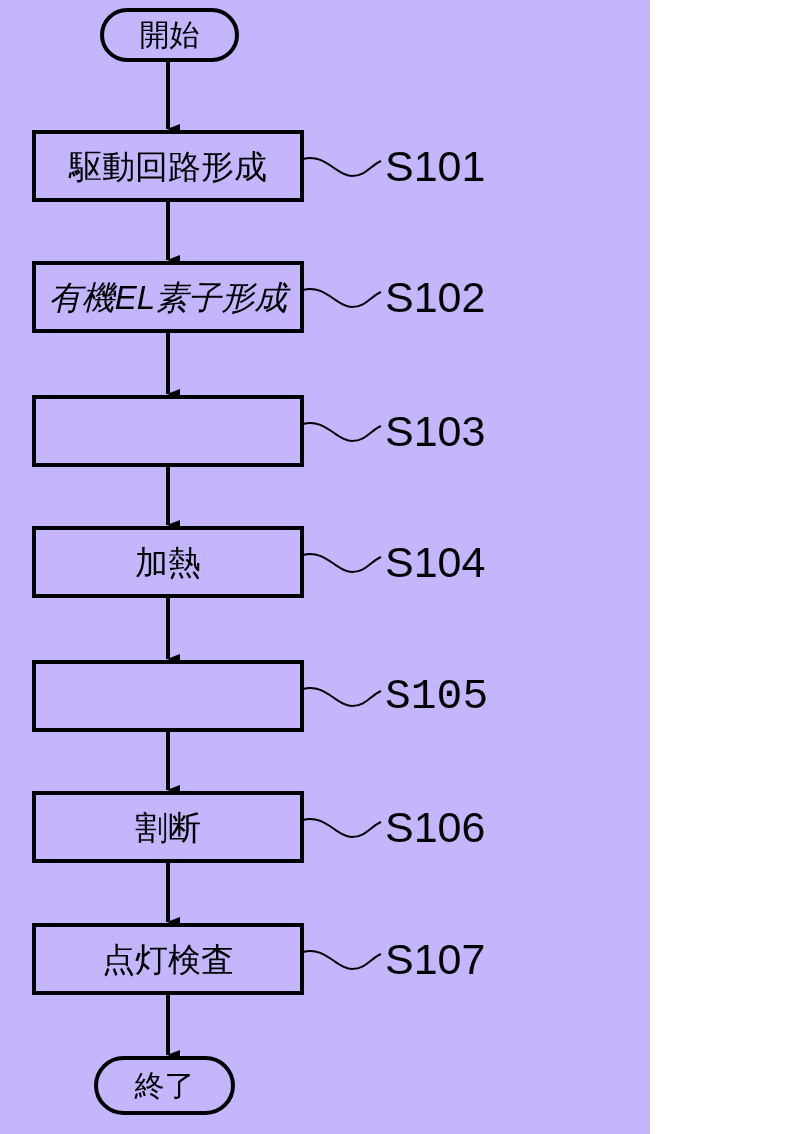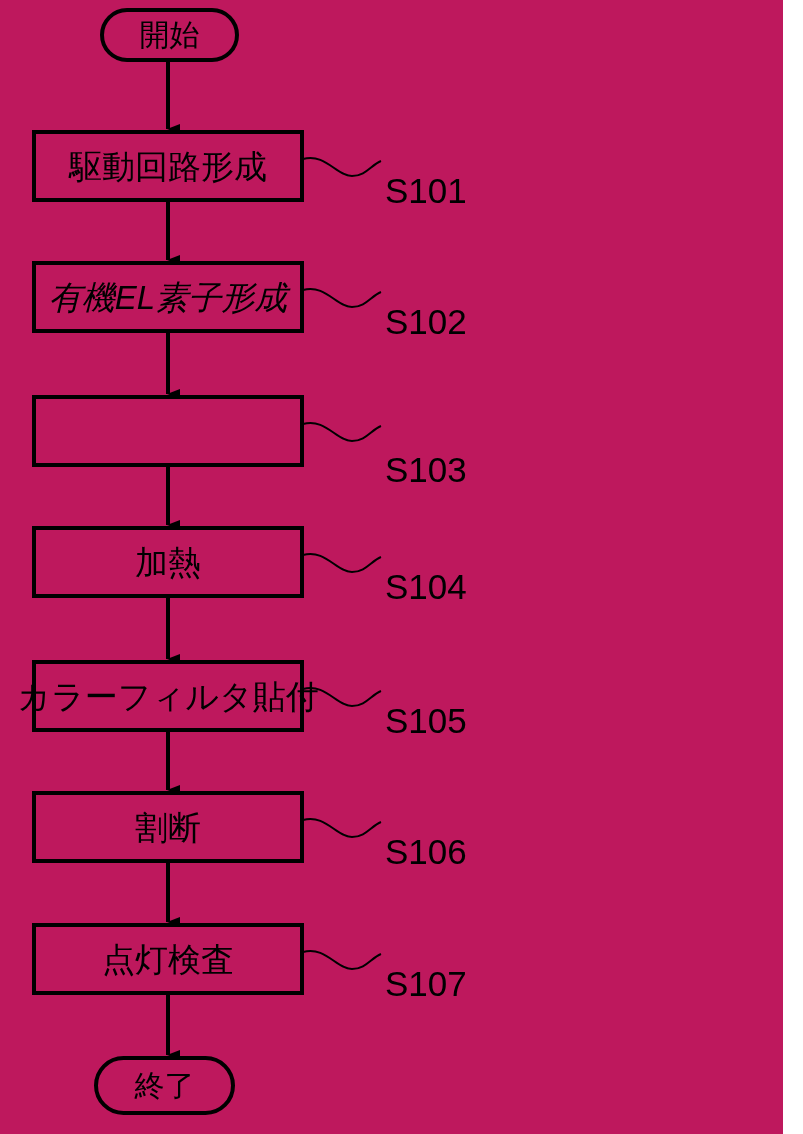--- a/index.html
+++ b/index.html
@@ -5,23 +5,23 @@
   html, body {
     margin: 0;
     padding: 0;
     background: #ffffff;
   }
   body {
     font-family: "Liberation Sans", "DejaVu Sans", sans-serif;
   }
   #flowchart-page {
     position: relative;
-    width: 783px;
+    width: 650px;
     height: 1134px;
-    background: #be185d;
+    background: #c4b5fd;
     overflow: hidden;
   }
   #flow-svg {
     position: absolute;
     left: 0;
     top: 0;
     width: 803px;
     height: 1134px;
     display: block;
   }
@@ -41,25 +41,24 @@
     line-height: 1;
   }
   .process-label {
     font-size: 33px;
     line-height: 1;
   }
   .step-label {
     position: absolute;
     color: #000000;
     font-family: "Liberation Sans", "DejaVu Sans", sans-serif;
-    font-size: 35px;
+    font-size: 43px;
     line-height: 1;
     white-space: nowrap;
     user-select: none;
-    margin-top: 28px;
   }
 </style>
 </head>
 <body>
 
 <div id="flowchart-page">
 
   <svg id="flow-svg" viewBox="0 0 803 1134" xmlns="http://www.w3.org/2000/svg">
     <defs>
       <marker id="arrowhead" markerWidth="11" markerHeight="13" refX="5.5" refY="12" orient="auto" markerUnits="userSpaceOnUse">
@@ -105,35 +104,34 @@
 
   <div class="node-text terminal-label" style="left:102px; top:10px; width:135px; height:50px;">開始</div>
 
   <div class="node-text process-label" style="left:34px; top:132px; width:268px; height:68px;">駆動回路形成</div>
 
   <div class="node-text process-label" style="left:34px; top:263px; width:268px; height:68px;font-style:italic;">有機EL素子形成</div>
 
 
   <div class="node-text process-label" style="left:34px; top:528px; width:268px; height:68px;">加熱</div>
 
-  <div class="node-text process-label" style="left:34px; top:662px; width:268px; height:68px;">カラーフィルタ貼付</div>
 
   <div class="node-text process-label" style="left:34px; top:793px; width:268px; height:68px;">割断</div>
 
   <div class="node-text process-label" style="left:34px; top:925px; width:268px; height:68px;">点灯検査</div>
 
   <div class="node-text terminal-label" style="left:96px; top:1058px; width:137px; height:55px;">終了</div>
 
   <div class="step-label" style="left:385px; top:145px;">S101</div>
 
   <div class="step-label" style="left:385px; top:276px;">S102</div>
 
-  <div class="step-label" style="left:385px; top:424px;text-align:center;">S103</div>
+  <div class="step-label" style="left:385px; top:410px;text-align:center;">S103</div>
 
   <div class="step-label" style="left:385px; top:541px;">S104</div>
 
-  <div class="step-label" style="left:385px; top:675px;">S105</div>
+  <div class="step-label" style="left:385px; top:675px;font-family:Liberation Mono, monospace;">S105</div>
 
   <div class="step-label" style="left:385px; top:806px;">S106</div>
 
   <div class="step-label" style="left:385px; top:938px;">S107</div>
 
 </div>
 
 </body></html>

